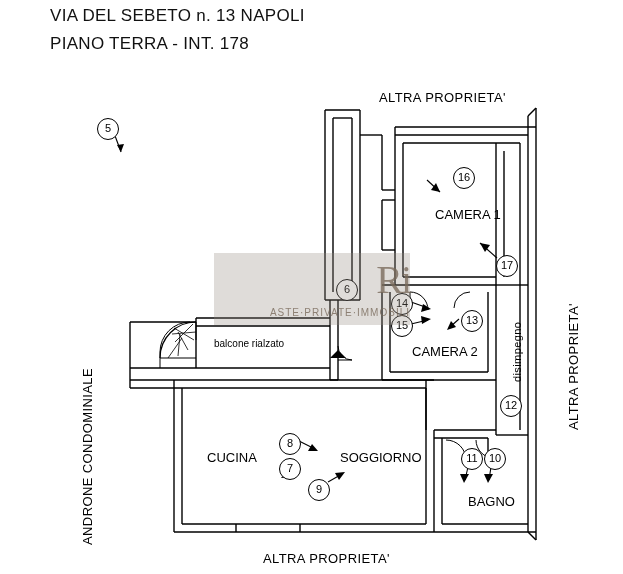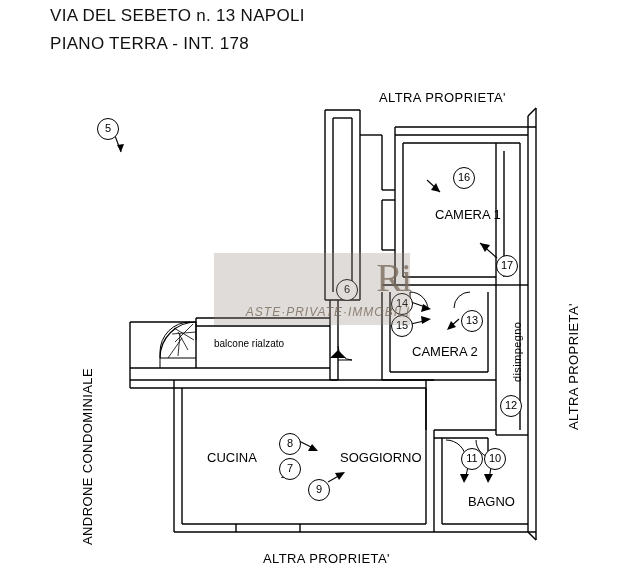--- a/index.html
+++ b/index.html
@@ -81,25 +81,24 @@
     pointer-events: none;
   }
   #wm-mark {
     font-family: "Liberation Serif", serif;
     font-size: 40px;
     color: rgba(120,105,90,0.78);
     line-height: 38px;
     letter-spacing: -2px;
   }
   #wm-text {
-    font-size: 12px;
+    font-size: 10px;
     letter-spacing: 1px;
     color: rgba(120,105,90,0.80);
     margin-top: 8px;
-    font-style: italic;
   }
 </style>
 </head>
 <body>
 
 <div id="root">
 
   <div class="title-line" id="title1">VIA DEL SEBETO n. 13 NAPOLI</div>
   <div class="title-line" id="title2">PIANO TERRA - INT. 178</div>
 

